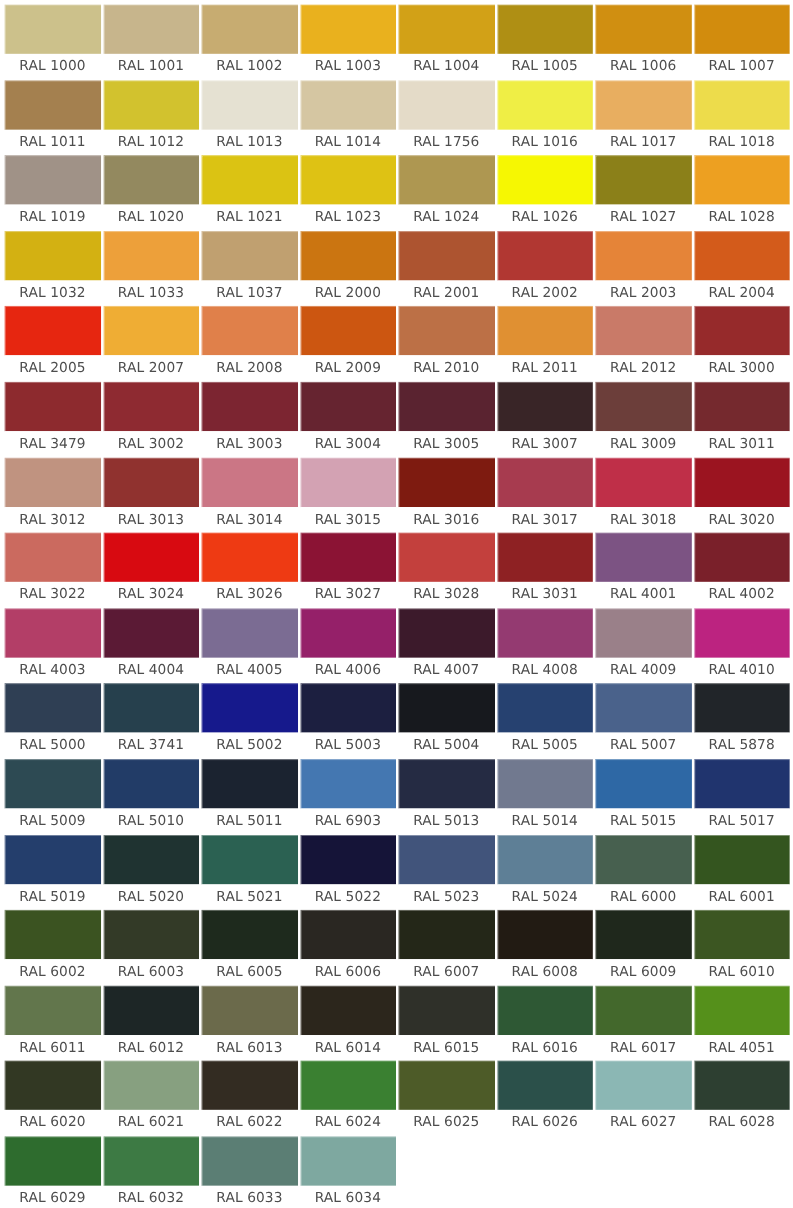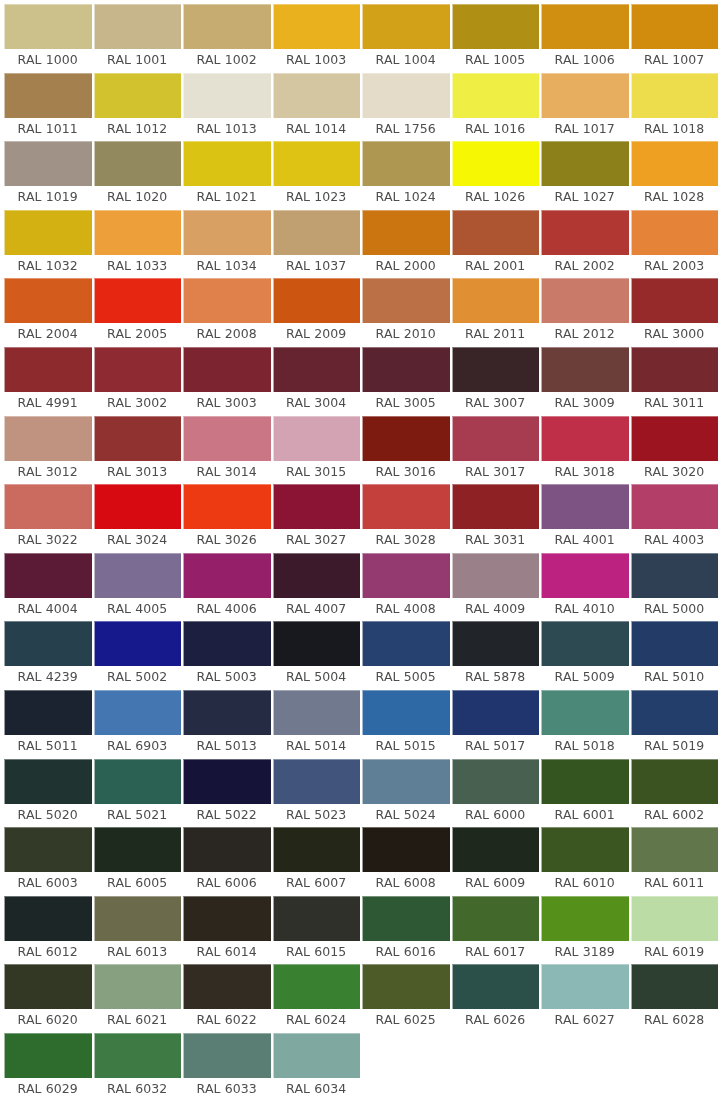--- a/index.html
+++ b/index.html
@@ -155,24 +155,20 @@
     </div>
     <div class="swatch-cell">
       <div class="swatch-chip" style="background-color: rgb(211, 177, 18);"></div>
       <div class="swatch-label">RAL 1032</div>
     </div>
     <div class="swatch-cell">
       <div class="swatch-chip" style="background-color: rgb(237, 160, 58);"></div>
       <div class="swatch-label">RAL 1033</div>
     </div>
     <div class="swatch-cell">
-      <div class="swatch-chip" style="background-color: rgb(217, 160, 99);"></div>
-      <div class="swatch-label">RAL 1034</div>
-    </div>
-    <div class="swatch-cell">
       <div class="swatch-chip" style="background-color: rgb(192, 160, 112);"></div>
       <div class="swatch-label">RAL 1037</div>
     </div>
     <div class="swatch-cell">
       <div class="swatch-chip" style="background-color: rgb(203, 117, 17);"></div>
       <div class="swatch-label">RAL 2000</div>
     </div>
     <div class="swatch-cell">
       <div class="swatch-chip" style="background-color: rgb(173, 84, 48);"></div>
       <div class="swatch-label">RAL 2001</div>
@@ -187,20 +183,24 @@
     </div>
     <div class="swatch-cell">
       <div class="swatch-chip" style="background-color: rgb(211, 91, 27);"></div>
       <div class="swatch-label">RAL 2004</div>
     </div>
     <div class="swatch-cell">
       <div class="swatch-chip" style="background-color: rgb(230, 38, 16);"></div>
       <div class="swatch-label">RAL 2005</div>
     </div>
     <div class="swatch-cell">
+      <div class="swatch-chip" style="background-color: rgb(239, 173, 52);"></div>
+      <div class="swatch-label">RAL 2007</div>
+    </div>
+    <div class="swatch-cell">
       <div class="swatch-chip" style="background-color: rgb(224, 128, 74);"></div>
       <div class="swatch-label">RAL 2008</div>
     </div>
     <div class="swatch-cell">
       <div class="swatch-chip" style="background-color: rgb(204, 86, 17);"></div>
       <div class="swatch-label">RAL 2009</div>
     </div>
     <div class="swatch-cell">
       <div class="swatch-chip" style="background-color: rgb(188, 112, 70);"></div>
       <div class="swatch-label">RAL 2010</div>
@@ -212,21 +212,21 @@
     <div class="swatch-cell">
       <div class="swatch-chip" style="background-color: rgb(201, 122, 104);"></div>
       <div class="swatch-label">RAL 2012</div>
     </div>
     <div class="swatch-cell">
       <div class="swatch-chip" style="background-color: rgb(150, 42, 43);"></div>
       <div class="swatch-label">RAL 3000</div>
     </div>
     <div class="swatch-cell">
       <div class="swatch-chip" style="background-color: rgb(141, 42, 46);"></div>
-      <div class="swatch-label">RAL 4991</div>
+      <div class="swatch-label">RAL 3479</div>
     </div>
     <div class="swatch-cell">
       <div class="swatch-chip" style="background-color: rgb(142, 42, 49);"></div>
       <div class="swatch-label">RAL 3002</div>
     </div>
     <div class="swatch-cell">
       <div class="swatch-chip" style="background-color: rgb(124, 37, 49);"></div>
       <div class="swatch-label">RAL 3003</div>
     </div>
     <div class="swatch-cell">
@@ -303,20 +303,24 @@
     </div>
     <div class="swatch-cell">
       <div class="swatch-chip" style="background-color: rgb(142, 33, 35);"></div>
       <div class="swatch-label">RAL 3031</div>
     </div>
     <div class="swatch-cell">
       <div class="swatch-chip" style="background-color: rgb(124, 83, 131);"></div>
       <div class="swatch-label">RAL 4001</div>
     </div>
     <div class="swatch-cell">
+      <div class="swatch-chip" style="background-color: rgb(122, 32, 42);"></div>
+      <div class="swatch-label">RAL 4002</div>
+    </div>
+    <div class="swatch-cell">
       <div class="swatch-chip" style="background-color: rgb(179, 62, 103);"></div>
       <div class="swatch-label">RAL 4003</div>
     </div>
     <div class="swatch-cell">
       <div class="swatch-chip" style="background-color: rgb(91, 26, 53);"></div>
       <div class="swatch-label">RAL 4004</div>
     </div>
     <div class="swatch-cell">
       <div class="swatch-chip" style="background-color: rgb(123, 108, 147);"></div>
       <div class="swatch-label">RAL 4005</div>
@@ -340,39 +344,43 @@
     <div class="swatch-cell">
       <div class="swatch-chip" style="background-color: rgb(188, 35, 128);"></div>
       <div class="swatch-label">RAL 4010</div>
     </div>
     <div class="swatch-cell">
       <div class="swatch-chip" style="background-color: rgb(47, 63, 84);"></div>
       <div class="swatch-label">RAL 5000</div>
     </div>
     <div class="swatch-cell">
       <div class="swatch-chip" style="background-color: rgb(38, 64, 77);"></div>
-      <div class="swatch-label">RAL 4239</div>
+      <div class="swatch-label">RAL 3741</div>
     </div>
     <div class="swatch-cell">
       <div class="swatch-chip" style="background-color: rgb(22, 25, 140);"></div>
       <div class="swatch-label">RAL 5002</div>
     </div>
     <div class="swatch-cell">
       <div class="swatch-chip" style="background-color: rgb(28, 31, 64);"></div>
       <div class="swatch-label">RAL 5003</div>
     </div>
     <div class="swatch-cell">
       <div class="swatch-chip" style="background-color: rgb(23, 25, 30);"></div>
       <div class="swatch-label">RAL 5004</div>
     </div>
     <div class="swatch-cell">
       <div class="swatch-chip" style="background-color: rgb(38, 65, 112);"></div>
       <div class="swatch-label">RAL 5005</div>
     </div>
     <div class="swatch-cell">
+      <div class="swatch-chip" style="background-color: rgb(74, 98, 139);"></div>
+      <div class="swatch-label">RAL 5007</div>
+    </div>
+    <div class="swatch-cell">
       <div class="swatch-chip" style="background-color: rgb(33, 37, 41);"></div>
       <div class="swatch-label">RAL 5878</div>
     </div>
     <div class="swatch-cell">
       <div class="swatch-chip" style="background-color: rgb(45, 74, 83);"></div>
       <div class="swatch-label">RAL 5009</div>
     </div>
     <div class="swatch-cell">
       <div class="swatch-chip" style="background-color: rgb(34, 60, 103);"></div>
       <div class="swatch-label">RAL 5010</div>
@@ -395,24 +403,20 @@
     </div>
     <div class="swatch-cell">
       <div class="swatch-chip" style="background-color: rgb(46, 104, 165);"></div>
       <div class="swatch-label">RAL 5015</div>
     </div>
     <div class="swatch-cell">
       <div class="swatch-chip" style="background-color: rgb(32, 52, 110);"></div>
       <div class="swatch-label">RAL 5017</div>
     </div>
     <div class="swatch-cell">
-      <div class="swatch-chip" style="background-color: rgb(75, 136, 120);"></div>
-      <div class="swatch-label">RAL 5018</div>
-    </div>
-    <div class="swatch-cell">
       <div class="swatch-chip" style="background-color: rgb(36, 62, 108);"></div>
       <div class="swatch-label">RAL 5019</div>
     </div>
     <div class="swatch-cell">
       <div class="swatch-chip" style="background-color: rgb(31, 51, 49);"></div>
       <div class="swatch-label">RAL 5020</div>
     </div>
     <div class="swatch-cell">
       <div class="swatch-chip" style="background-color: rgb(43, 97, 82);"></div>
       <div class="swatch-label">RAL 5021</div>
@@ -492,25 +496,21 @@
     <div class="swatch-cell">
       <div class="swatch-chip" style="background-color: rgb(46, 88, 52);"></div>
       <div class="swatch-label">RAL 6016</div>
     </div>
     <div class="swatch-cell">
       <div class="swatch-chip" style="background-color: rgb(67, 104, 44);"></div>
       <div class="swatch-label">RAL 6017</div>
     </div>
     <div class="swatch-cell">
       <div class="swatch-chip" style="background-color: rgb(85, 144, 27);"></div>
-      <div class="swatch-label">RAL 3189</div>
-    </div>
-    <div class="swatch-cell">
-      <div class="swatch-chip" style="background-color: rgb(187, 221, 165);"></div>
-      <div class="swatch-label">RAL 6019</div>
+      <div class="swatch-label">RAL 4051</div>
     </div>
     <div class="swatch-cell">
       <div class="swatch-chip" style="background-color: rgb(50, 56, 35);"></div>
       <div class="swatch-label">RAL 6020</div>
     </div>
     <div class="swatch-cell">
       <div class="swatch-chip" style="background-color: rgb(135, 160, 128);"></div>
       <div class="swatch-label">RAL 6021</div>
     </div>
     <div class="swatch-cell">

